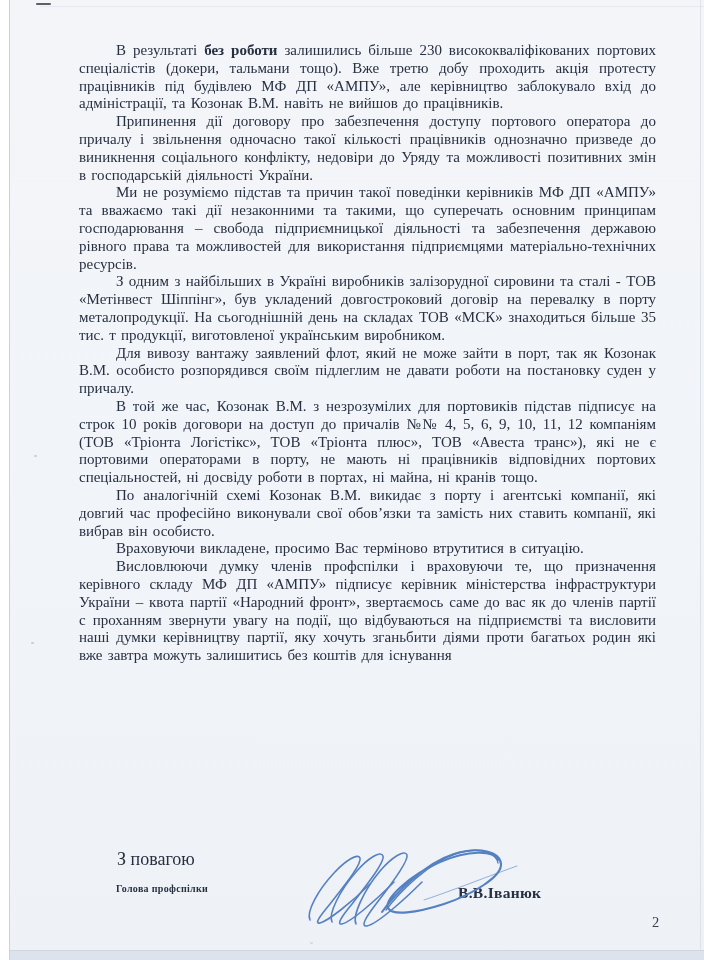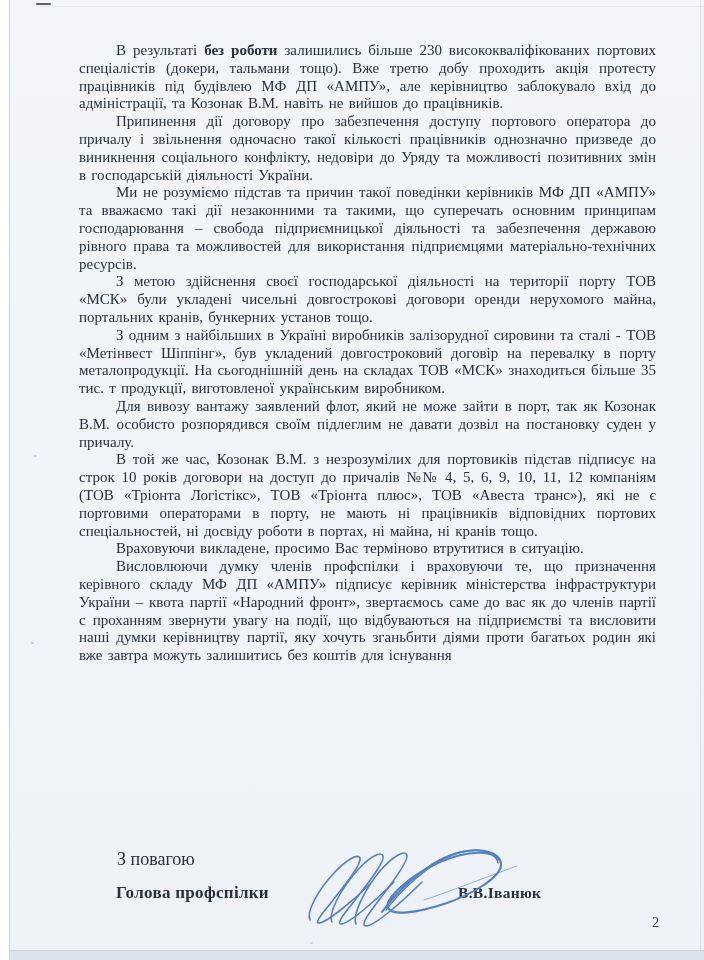--- a/index.html
+++ b/index.html
@@ -44,21 +44,21 @@
   }
   .body-text p{margin:0;text-indent:37px;}
   .bold{font-weight:bold;}
 
   .salutation{
     position:absolute;left:107px;top:849px;
     color:#273041;font-size:18px;
   }
   .signer-title{
     position:absolute;left:106px;top:883px;
-    color:#273041;font-size:17px;font-weight:bold;letter-spacing:.3px;
+    color:#273041;font-size:10px;font-weight:bold;letter-spacing:.3px;
   }
   .signer-name{
     position:absolute;left:448px;top:884px;
     color:#273041;font-size:15.5px;font-weight:bold;letter-spacing:.3px;
   }
   .sig-wrap{
     position:absolute;left:294px;top:842px;width:215px;height:88px;
   }
   .page-number{
     position:absolute;left:642px;top:914px;
@@ -74,24 +74,24 @@
   <div class="corner-dash"></div>
   <div class="edge-right-line"></div>
   <div class="speck s1"></div>
   <div class="speck s2"></div>
   <div class="speck s3"></div>
 
   <div class="body-text">
     <p><span>В результаті </span><span class="bold">без роботи</span><span> залишились більше 230 висококваліфікованих портових спеціалістів (докери, тальмани тощо).  Вже третю добу проходить акція протесту працівників під будівлею МФ ДП «АМПУ», але керівництво заблокувало вхід до адміністрації, та Козонак В.М. навіть не вийшов до працівників.</span></p>
     <p>Припинення дії договору про забезпечення доступу портового оператора до причалу і звільнення одночасно такої кількості працівників однозначно призведе до виникнення соціального конфлікту, недовіри до Уряду та можливості позитивних змін в господарській діяльності України.</p>
     <p>Ми не розуміємо підстав та причин такої поведінки керівників МФ ДП «АМПУ» та вважаємо такі дії незаконними та такими, що суперечать основним принципам господарювання – свобода підприємницької діяльності та забезпечення державою рівного права та можливостей для використання підприємцями матеріально-технічних ресурсів.</p>
-    <p>З метою здійснення своєї господарської діяльності на території порту ТОВ «МСК» були укладені чисельні довгострокові договори оренди нерухомого майна, портальних кранів, бункерних установ тощо.</p>
     <p>З одним з найбільших в Україні виробників залізорудної сировини та сталі - ТОВ «Метінвест Шіппінг», був укладений довгостроковий договір на перевалку в порту металопродукції. На сьогоднішній день на складах ТОВ «МСК» знаходиться більше 35 тис. т продукції, виготовленої українським виробником.</p>
-    <p>Для вивозу вантажу заявлений флот, який не може зайти в порт, так як Козонак В.М. особисто розпорядився своїм підлеглим не давати дозвіл на постановку суден у причалу.</p>
+    <p>Для вивозу вантажу заявлений флот, який не може зайти в порт, так як Козонак В.М. особисто розпорядився своїм підлеглим не давати роботи на постановку суден у причалу.</p>
     <p>В той же час, Козонак В.М. з незрозумілих для портовиків підстав підписує на строк 10 років договори на доступ до причалів  №№ 4, 5, 6, 9, 10, 11, 12 компаніям (ТОВ «Тріонта Логістікс», ТОВ «Тріонта плюс», ТОВ «Авеста транс»), які не є портовими операторами в порту, не мають ні працівників відповідних портових спеціальностей, ні досвіду роботи в портах, ні майна, ні кранів тощо.</p>
+    <p>По аналогічній схемі Козонак В.М. викидає з порту і агентські компанії, які довгий час професійно виконували свої обов’язки та замість них ставить компанії, які вибрав він особисто.</p>
     <p>Враховуючи викладене, просимо Вас терміново втрутитися в ситуацію.</p>
     <p>Висловлюючи думку  членів профспілки і враховуючи те, що призначення керівного складу МФ ДП «АМПУ» підписує керівник міністерства інфраструктури України – квота партії «Народний фронт»,  звертаємось саме до вас як до членів партії с проханням звернути увагу на події, що відбуваються на підприємстві та висловити наші думки керівництву партії, яку хочуть зганьбити діями проти багатьох родин які вже завтра можуть залишитись без коштів для існування</p>
   </div>
 
   <div class="salutation">З повагою</div>
   <div class="signer-title">Голова профспілки</div>
   <div class="signer-name">В.В.Іванюк</div>
 
   <div class="sig-wrap">
     <svg width="215" height="88" viewBox="0 0 215 88">

